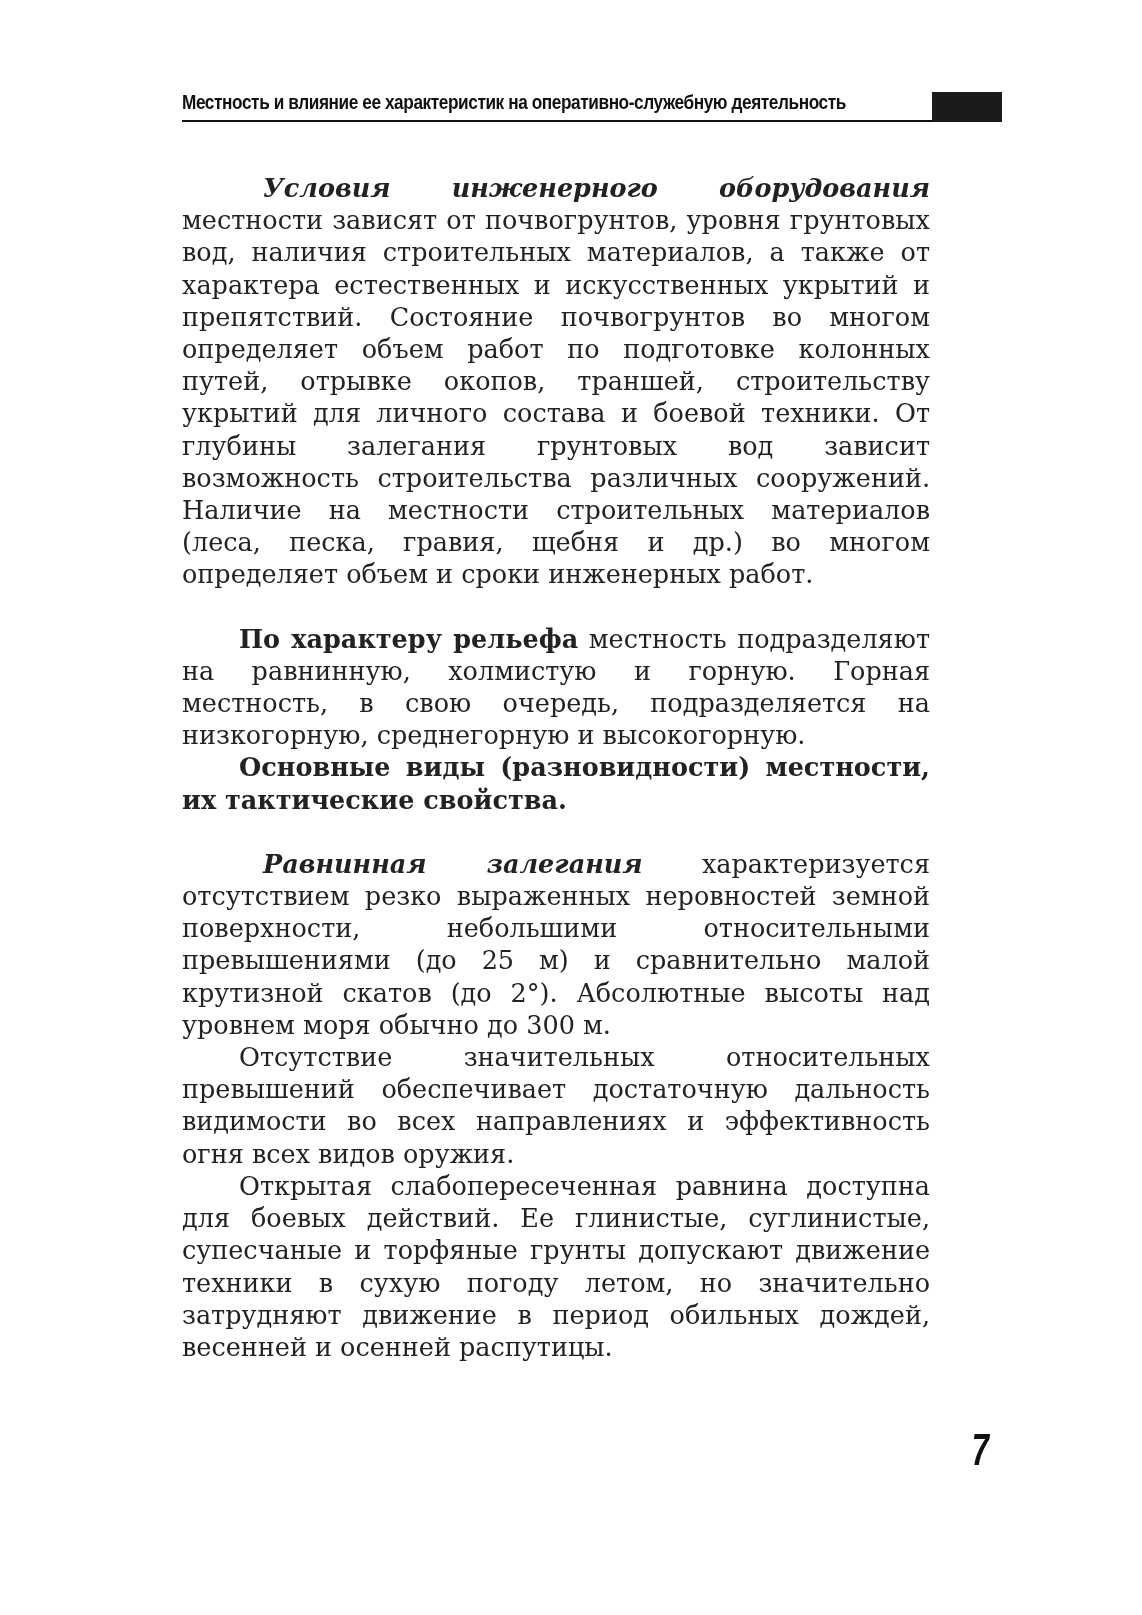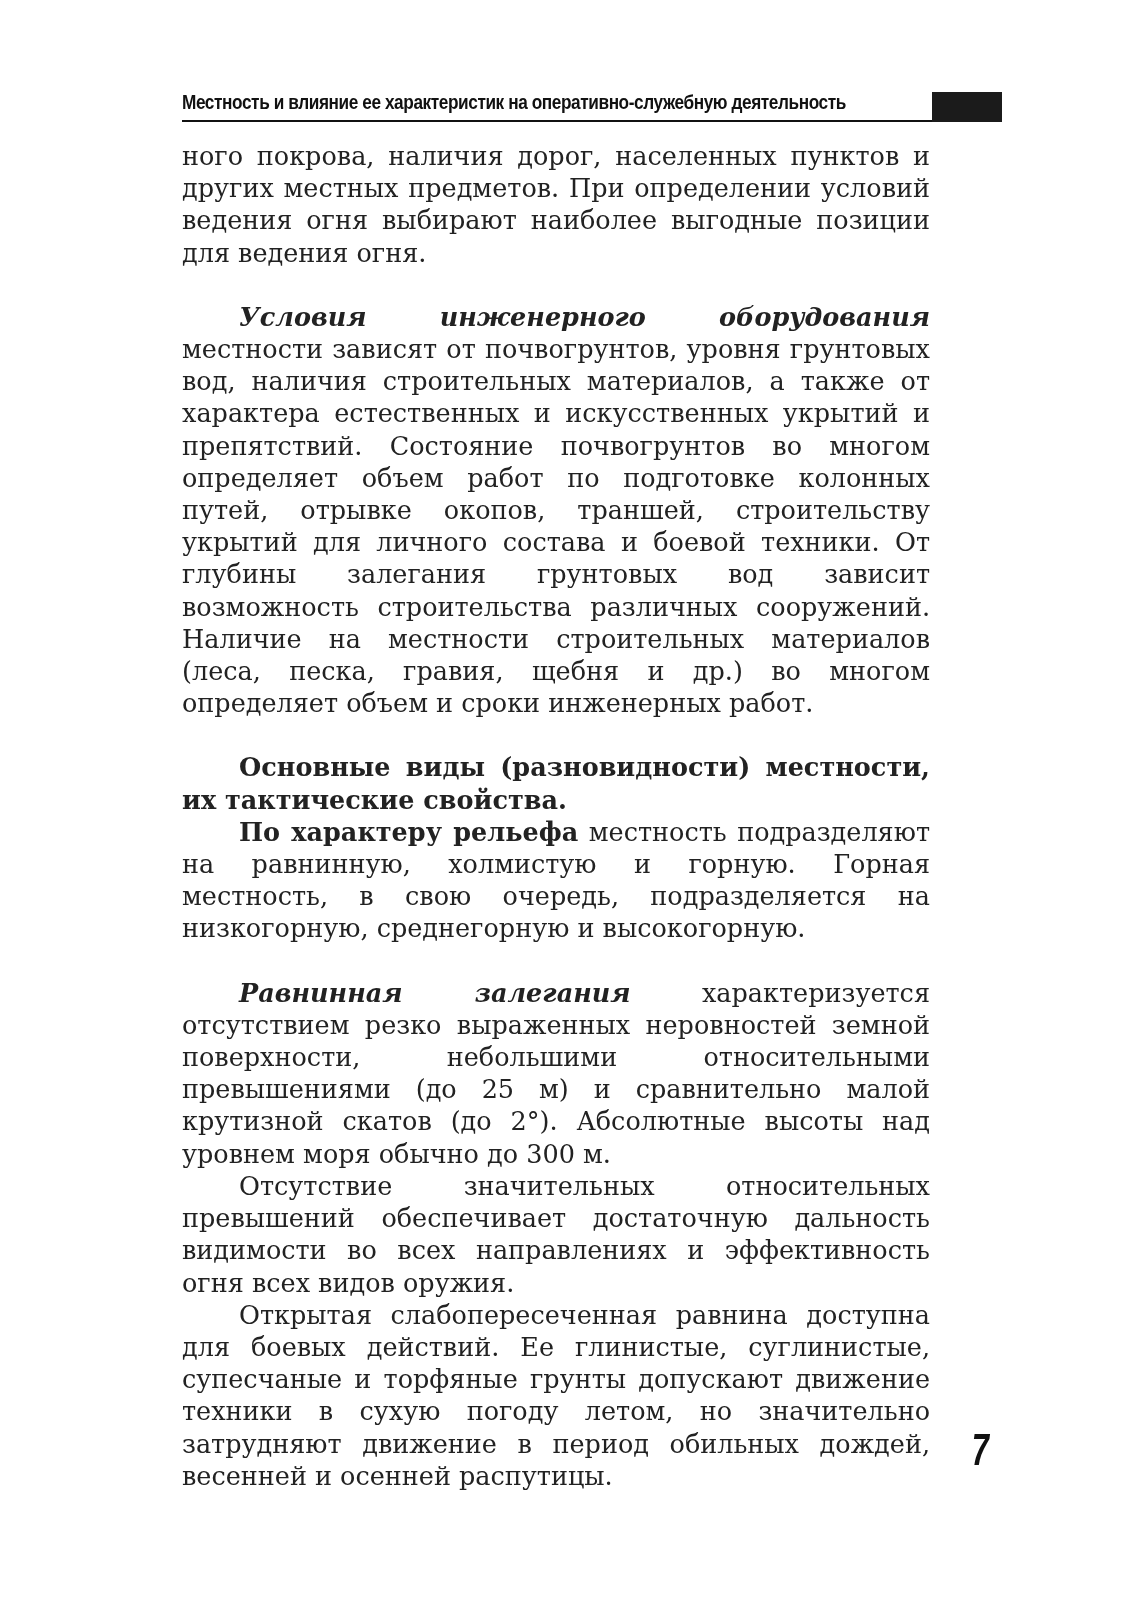--- a/index.html
+++ b/index.html
@@ -14,43 +14,42 @@
   .header-rule { position: absolute; left: 0; top: 32px; width: 800px; height: 2px; background: #111; }
   .header-block { position: absolute; left: 750px; top: 4px; width: 70px; height: 30px; background: #1b1b1b; }
   .content {
     position: absolute; left: 182px; top: 140px; width: 748px;
     font-family: "DejaVu Serif", serif; font-size: 25.5px; line-height: 32.2px;
     color: #222; text-align: justify;
   }
   .content p { margin: 0; }
   .indent { text-indent: 57px; }
   .gap { height: 32px; }
-  .em-bold { font-style: italic; font-weight: bold; }
+  .em-bold { font-style: italic; font-weight: bold; margin-left: 24px; }
   .bold { font-weight: bold; }
   .page-number {
     position: absolute; left: 968px; top: 1425px;
     font-family: "Liberation Sans", sans-serif; font-weight: bold; font-style: italic;
     font-size: 44px; color: #111; transform: scaleX(0.7);
   }
 </style>
 </head>
 <body>
 
 <div class="header">
   <div class="header-title">Местность и влияние ее характеристик на оперативно-служебную деятельность</div>
   <div class="header-rule"></div>
   <div class="header-block"></div>
 </div>
 
 <div class="content">
-  <p>ного покрова, наличия дорог, населенных пунктов и других местных предметов. При определении условий ведения огня выбирают наиболее выгодные позиции для ведения огня.</p>
   <div class="gap"></div>
   <p class="indent"><span class="em-bold">Условия инженерного оборудования</span><span> местности зависят от почвогрунтов, уровня грунтовых вод, наличия строительных материалов, а также от характера естественных и искусственных укрытий и препятствий. Состояние почвогрунтов во многом определяет объем работ по подготовке колонных путей, отрывке окопов, траншей, строительству укрытий для личного состава и боевой техники. От глубины залегания грунтовых вод зависит возможность строительства различных сооружений. Наличие на местности строительных материалов (леса, песка, гравия, щебня и др.) во многом определяет объем и сроки инженерных работ.</span></p>
   <div class="gap"></div>
+  <p class="indent"><span class="bold">По характеру рельефа</span><span> местность подразделяют на равнинную, холмистую и горную. Горная местность, в свою очередь, подразделяется на низкогорную, среднегорную и высокогорную.</span></p>
   <p class="indent bold">Основные виды (разновидности) местности, их тактические свойства.</p>
-  <p class="indent"><span class="bold">По характеру рельефа</span><span> местность подразделяют на равнинную, холмистую и горную. Горная местность, в свою очередь, подразделяется на низкогорную, среднегорную и высокогорную.</span></p>
   <div class="gap"></div>
   <p class="indent"><span class="em-bold">Равнинная залегания</span><span> характеризуется отсутствием резко выраженных неровностей земной поверхности, небольшими относительными превышениями (до 25 м) и сравнительно малой крутизной скатов (до 2°). Абсолютные высоты над уровнем моря обычно до 300 м.</span></p>
   <p class="indent">Отсутствие значительных относительных превышений обеспечивает достаточную дальность видимости во всех направлениях и эффективность огня всех видов оружия.</p>
   <p class="indent">Открытая слабопересеченная равнина доступна для боевых действий. Ее глинистые, суглинистые, супесчаные и торфяные грунты допускают движение техники в сухую погоду летом, но значительно затрудняют движение в период обильных дождей, весенней и осенней распутицы.</p>
 </div>
 
 <div class="page-number">7</div>
 
 </body></html>

